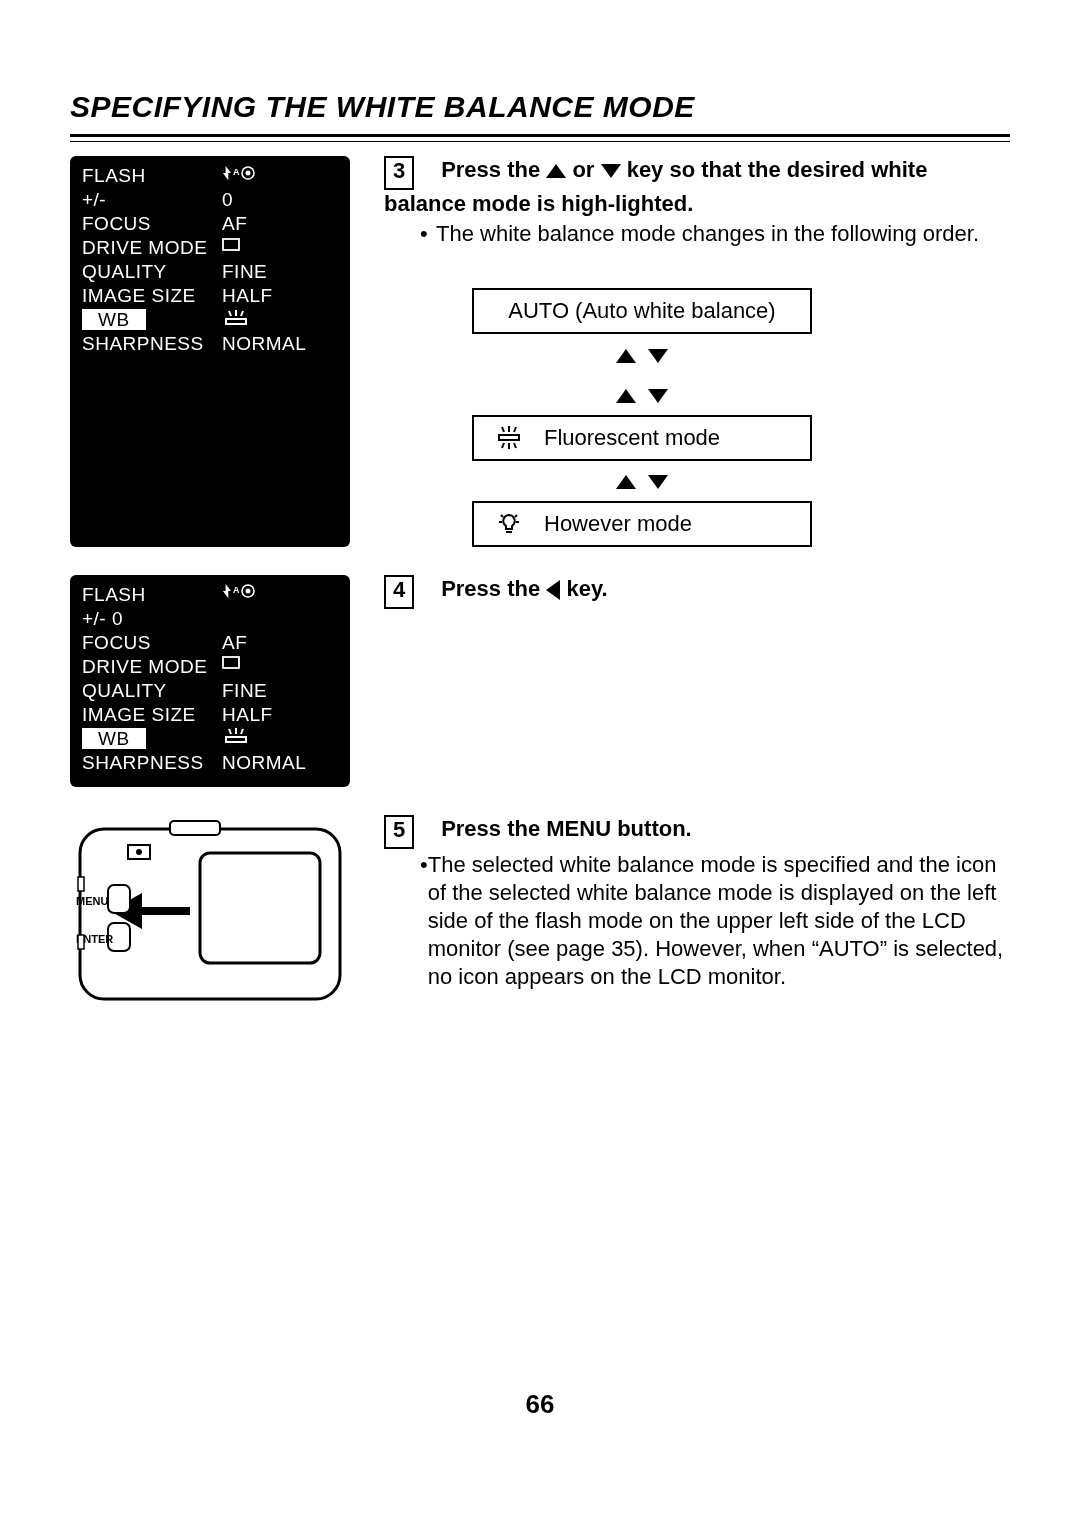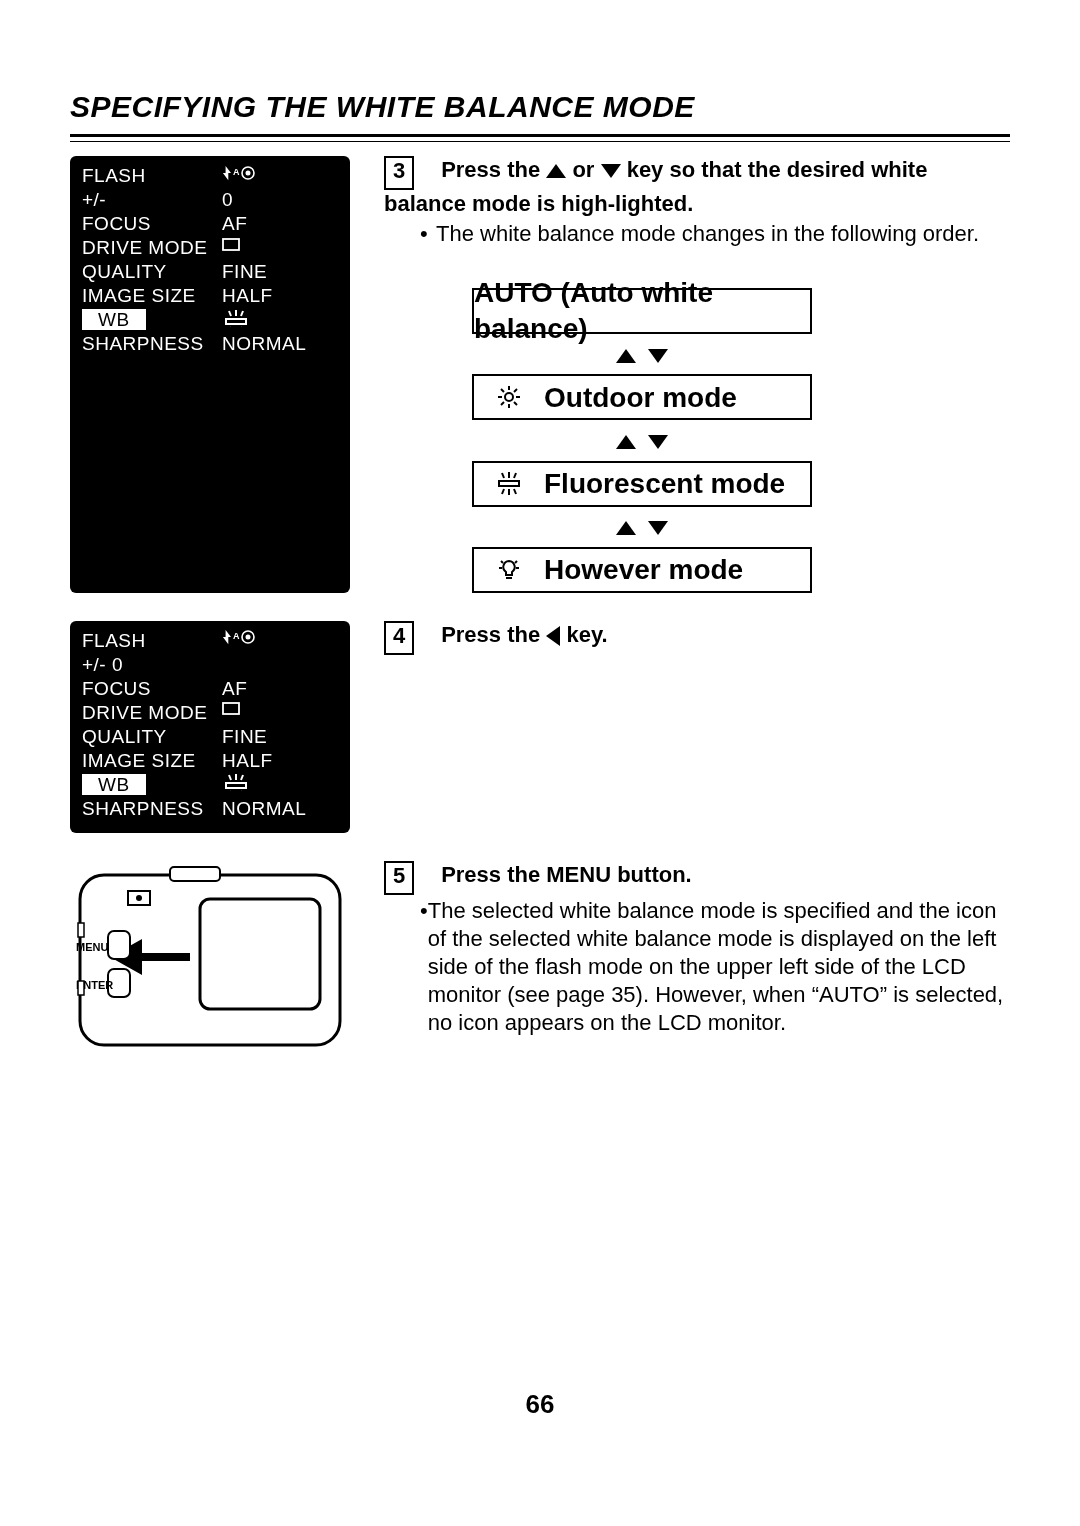--- a/index.html
+++ b/index.html
@@ -91,22 +91,22 @@
   }
   .flow {
     margin: 40px 0 0 88px;
     width: 340px;
   }
   .flow-box {
     border: 2px solid #000;
     height: 42px;
     display: flex;
     align-items: center;
-    font-weight: bold;
-    font-size: 28px;
+    font-weight: normal;
+    font-size: 22px;
   }
   .flow-box.center {
     justify-content: center;
   }
   .flow-icon-cell {
     width: 70px;
     display: flex;
     justify-content: center;
     align-items: center;
   }
@@ -259,28 +259,20 @@
         <div class="flow-box center">
             <span>AUTO (Auto white balance)</span>
           </div>
         <div class="flow-arrows">
           <svg class="icon-svg" width="20" height="14">
               <use href="#tri-up"></use>
             </svg>&nbsp;&nbsp;<svg class="icon-svg" width="20" height="14">
               <use href="#tri-down"></use>
             </svg>
         </div>
-        <div class="flow-box">
-          <span class="flow-icon-cell">
-              <svg width="24" height="24">
-                <use href="#ic-sun"></use>
-              </svg>
-            </span>
-          <span>Outdoor mode</span>
-        </div>
         <div class="flow-arrows">
           <svg class="icon-svg" width="20" height="14">
               <use href="#tri-up"></use>
             </svg>&nbsp;&nbsp;<svg class="icon-svg" width="20" height="14">
               <use href="#tri-down"></use>
             </svg>
         </div>
         <div class="flow-box">
           <span class="flow-icon-cell">
               <svg width="28" height="26">

